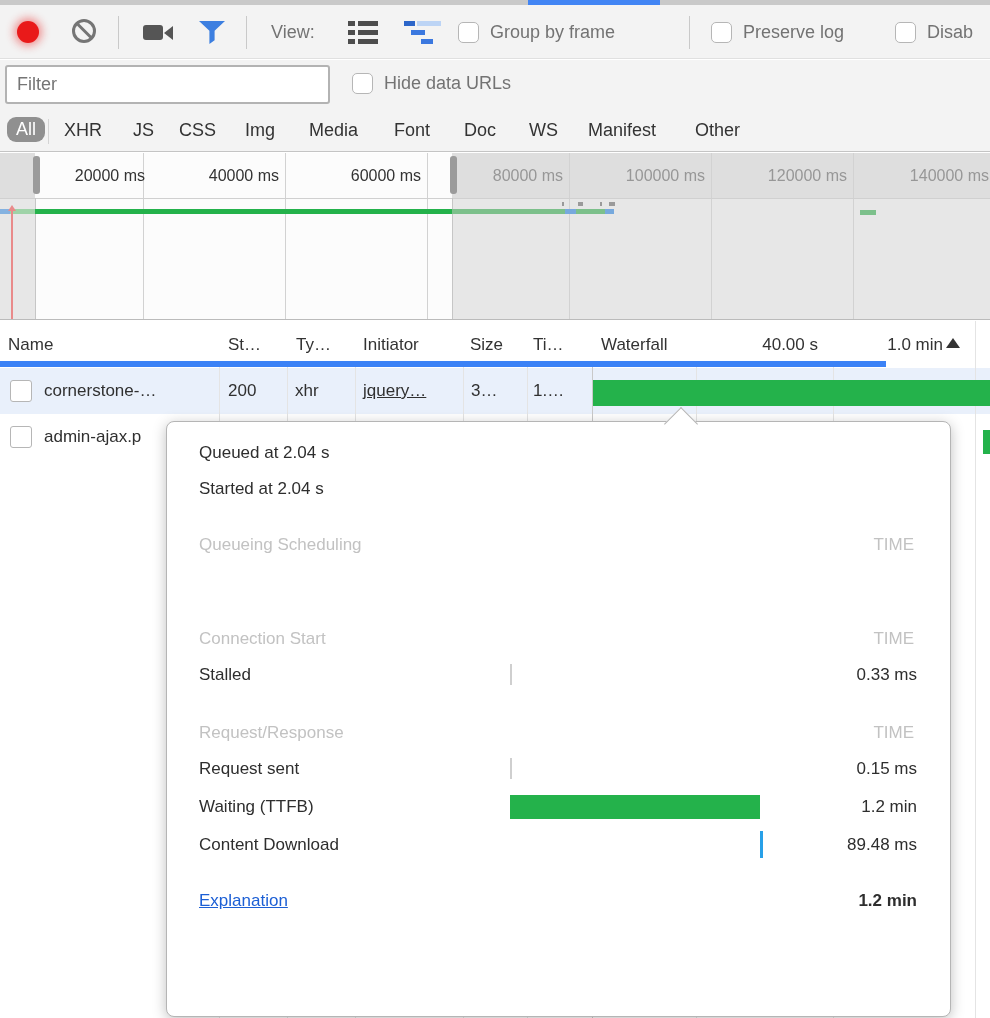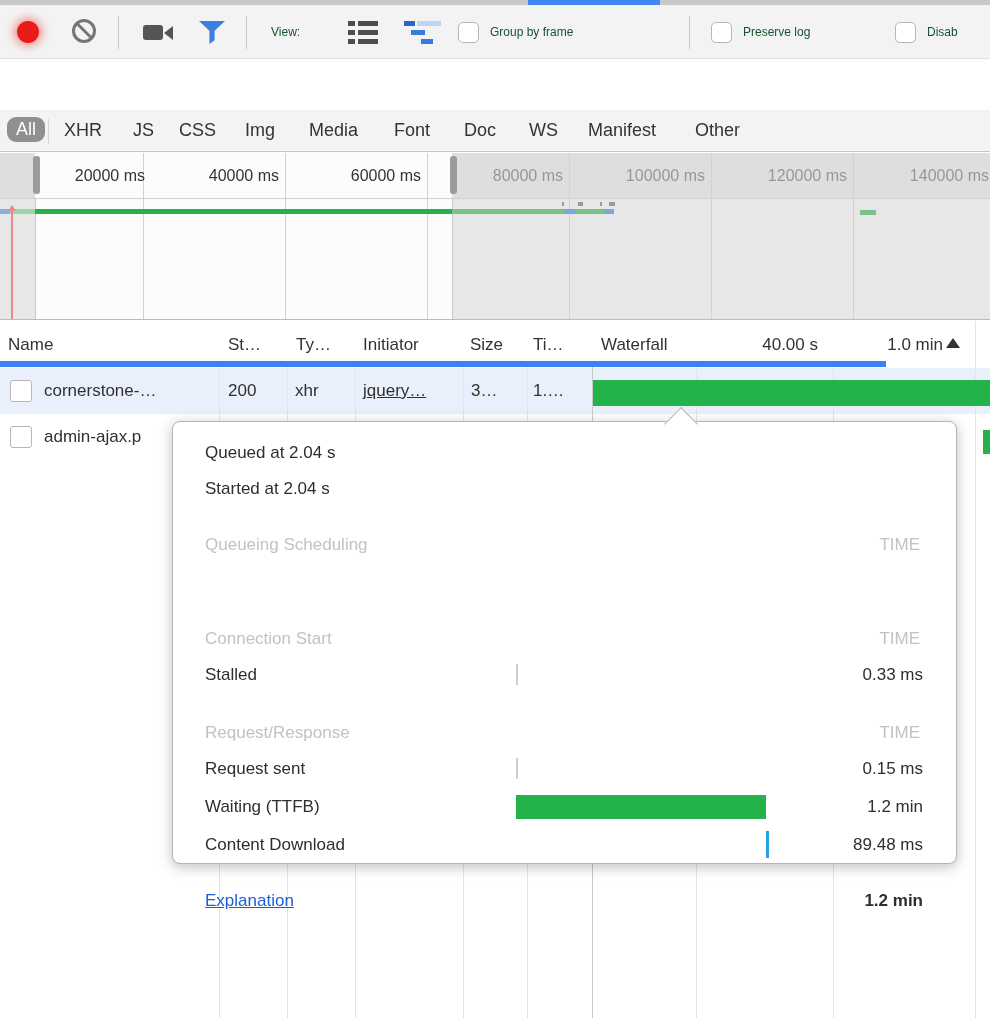--- a/index.html
+++ b/index.html
@@ -5,21 +5,21 @@
   * { margin:0; padding:0; box-sizing:border-box; }
   html,body { background:#fff; }
   #app {
     position:relative; width:990px; height:1018px; overflow:hidden;
     font-family:"Liberation Sans", sans-serif; color:#303030; background:#fff;
   }
   .abs { position:absolute; }
 
   
   .bar { background:#f3f3f3; }
-  .tlabel { font-size:12px; color:#14532d; line-height:24px; white-space:nowrap; }
+  .tlabel { font-size:18px; color:#737373; line-height:24px; white-space:nowrap; }
   .cb { width:21px; height:21px; border:1.5px solid #b6b6b6; border-radius:5px; background:#fff; }
   .vsep { width:1px; background:#c9c9c9; }
 
   .record { width:22px; height:22px; border-radius:50%; background:#e91a1a;
             box-shadow:0 0 8px 3px rgba(233,26,26,.45); }
   .block { width:24px; height:24px; border-radius:50%; border:3px solid #757575; }
   .block i { position:absolute; left:8px; top:-2px; width:3px; height:22px; background:#757575;
              transform:rotate(-45deg); }
   .cam-body { width:20px; height:15px; background:#555; border-radius:3px; }
   .cam-lens { width:0; height:0; border-top:7px solid transparent; border-bottom:7px solid transparent;
@@ -99,20 +99,25 @@
 
     <div class="abs cb" style="left:458px;top:17px;"></div>
     <div class="abs tlabel" style="left:490px;top:15px;">Group by frame</div>
     <div class="abs vsep" style="left:689px;top:11px;height:33px;"></div>
     <div class="abs cb" style="left:711px;top:17px;"></div>
     <div class="abs tlabel" style="left:743px;top:15px;">Preserve log</div>
     <div class="abs cb" style="left:895px;top:17px;"></div>
     <div class="abs tlabel" style="left:927px;top:15px;">Disab</div>
   </div>
 
+  <div class="abs bar" style="left:0;top:60px;width:990px;height:50px;">
+    <input class="abs" style="left: 5px; top: 5px; width: 325px; height: 39px; border: 2px solid rgb(179, 179, 179); border-radius: 3px; background: rgb(255, 255, 255); font-family: &quot;Liberation Sans&quot;, sans-serif; font-size: 18px; padding: 0px 10px; color: rgb(51, 51, 51); outline: none;" placeholder="Filter">
+    <div class="abs cb" style="left:352px;top:13px;"></div>
+    <div class="abs tlabel" style="left:384px;top:11px;">Hide data URLs</div>
+  </div>
 
   <div class="abs bar" style="left:0;top:110px;width:990px;height:42px;border-bottom:1px solid #c4c4c4;">
     <span class="abs pill" style="left:7px;top:7px;">All</span>
     <div class="abs vsep" style="left:48px;top:9px;height:25px;background:#d4d4d4;"></div>
     <span class="abs tab" style="left:64px;top:10px;">XHR</span>
     <span class="abs tab" style="left:133px;top:10px;">JS</span>
     <span class="abs tab" style="left:179px;top:10px;">CSS</span>
     <span class="abs tab" style="left:245px;top:10px;">Img</span>
     <span class="abs tab" style="left:309px;top:10px;">Media</span>
     <span class="abs tab" style="left:394px;top:10px;">Font</span>
@@ -203,21 +208,21 @@
       <div class="abs hdr" style="left:718px;top:13px;width:100px;text-align:right;">40.00 s</div>
       <div class="abs hdr" style="left:843px;top:13px;width:100px;text-align:right;">1.0 min</div>
       <div class="abs sort-up" style="left:946px;top:17px;"></div>
     </div>
 
     <div class="abs" style="left:593px;top:59px;width:397px;height:26px;background:#24b24b;"></div>
     <div class="abs" style="left:983px;top:109px;width:7px;height:24px;background:#24b24b;"></div>
   </div>
 
   <div class="abs tip-caret" style="left:669px;top:412px;"></div>
-  <div class="abs tip" style="left:172px;top:421px;width:785px;height:443px;">
+  <div class="abs tip" style="left:166px;top:421px;width:785px;height:596px;">
     <div class="tip-row" style="top:20px;">Queued at 2.04 s</div>
     <div class="tip-row" style="top:56px;">Started at 2.04 s</div>
 
     <div class="tip-row tip-sec" style="top:112px;">
       <span>Queueing Scheduling</span>
       <span class="tip-time">TIME</span>
     </div>
 
     <div class="tip-row tip-sec" style="top:206px;">
       <span>Connection Start</span>

